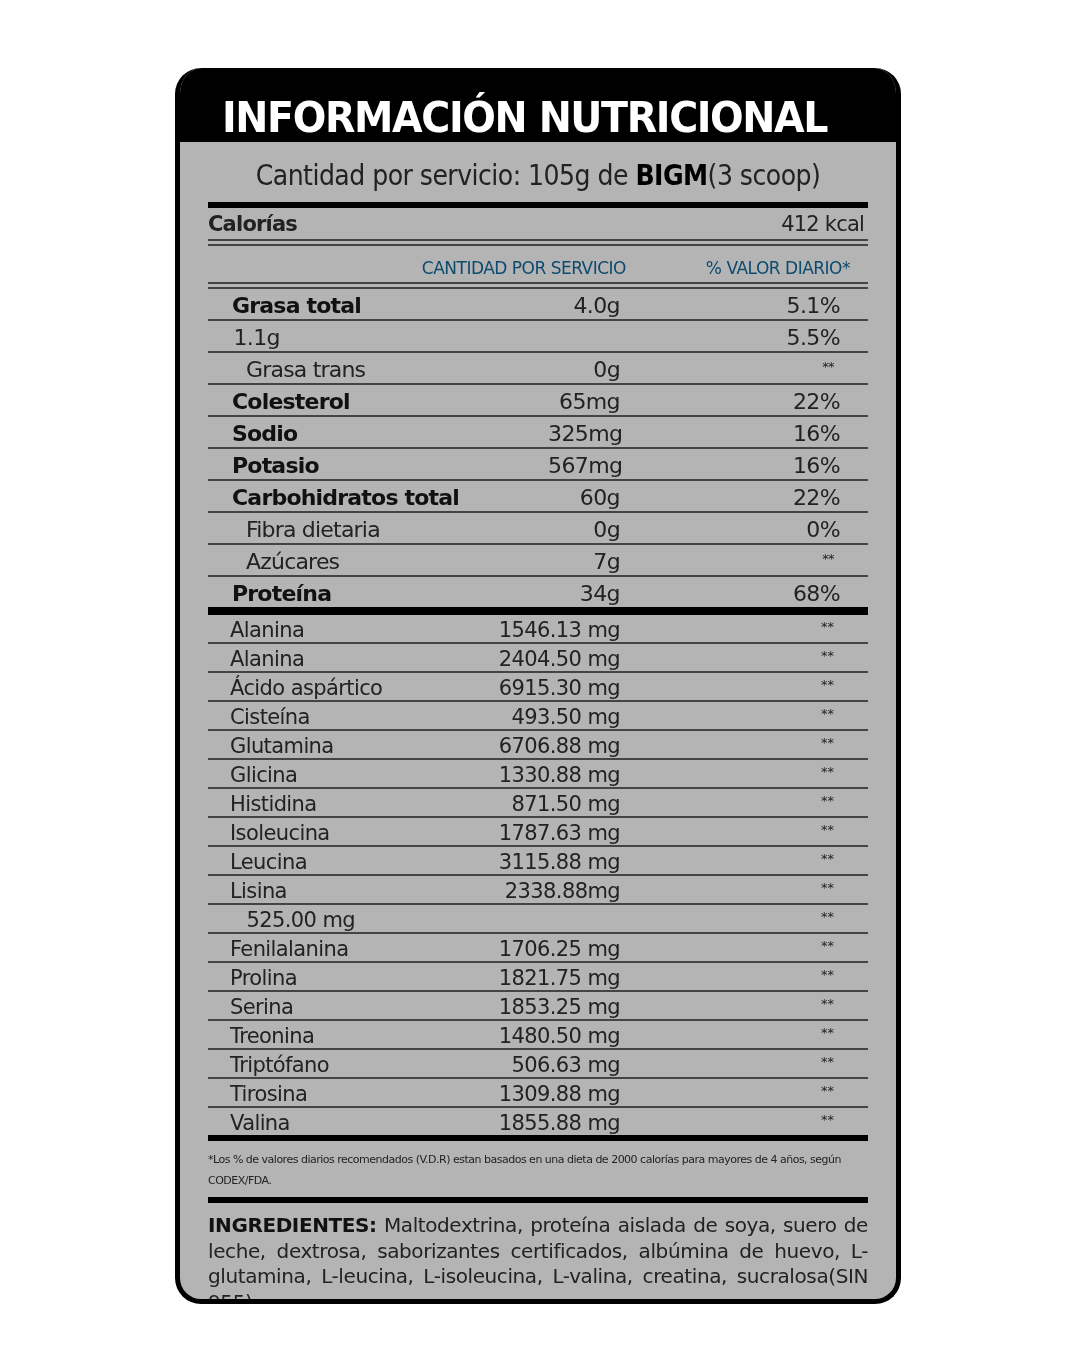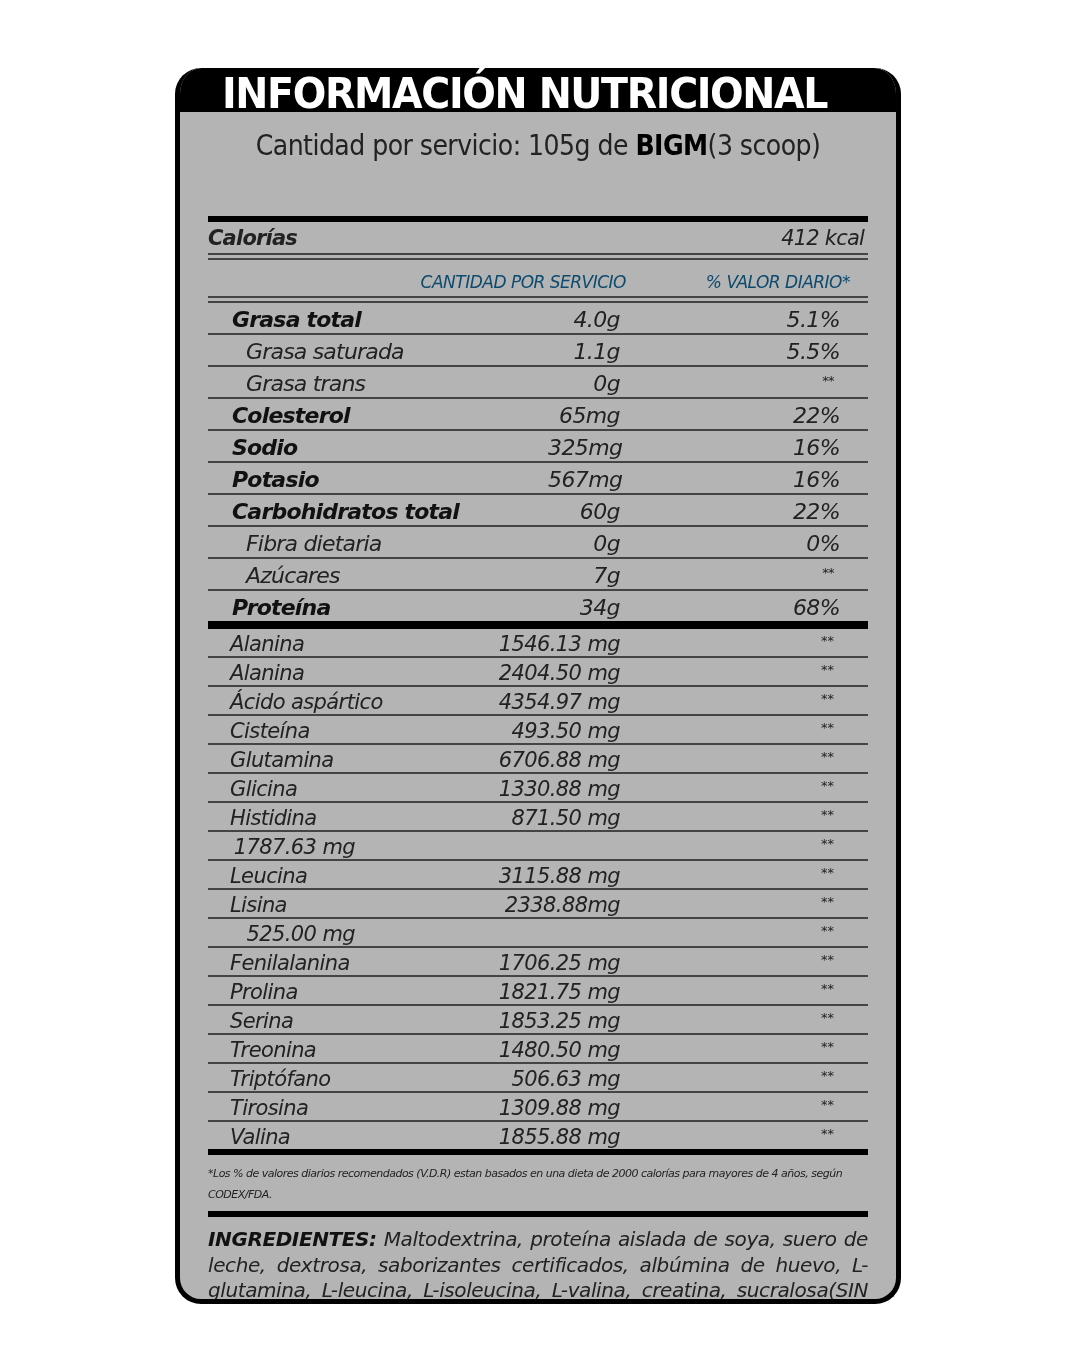--- a/index.html
+++ b/index.html
@@ -3,33 +3,33 @@
 <meta charset="utf-8">
 <style>
   html, body { margin:0; padding:0; background:#ffffff; }
   body { width:1080px; height:1350px; position:relative; font-family:"Liberation Sans", sans-serif; color:#1a1a1a; }
   .panel {
     position:absolute; left:175px; top:68px; width:726px; height:1236px;
     background:#b4b4b4; border:5px solid #000; border-top:none; border-radius:26px;
     box-sizing:border-box; overflow:hidden;
   }
   .title-bar {
-    background:#000; height:44px; display:flex; align-items:flex-start;
+    background:#000; height:74px; display:flex; align-items:flex-end;
     padding-left:42px; border-radius:22px 22px 0 0;
   }
   .title {
     color:#fff; font-family:"DejaVu Sans", sans-serif; font-weight:bold; font-size:43px;
     letter-spacing:-1.5px; transform:scaleX(0.92); transform-origin:left center; white-space:nowrap;
   }
   .serving {
     text-align:center; font-family:"DejaVu Sans", sans-serif; font-size:28px; color:#222;
     margin-top:17px; letter-spacing:-0.6px; transform:scaleX(0.9);
   }
   .serving b { color:#000; }
-  .content { position:absolute; left:28px; right:28px; top:148px;font-style:italic; }
+  .content { position:absolute; left:28px; right:28px; top:134px; }
   .rule-thick { height:6px; background:#000; }
   .rule-heavy { height:8px; background:#000; }
   .rule-double { border-top:2px solid #444; border-bottom:2px solid #444; height:3px; }
   .rule-thin { height:2px; background:#444; }
   .row { display:flex; align-items:flex-end; font-family:"DejaVu Sans", sans-serif; color:#222; }
   .cal-row { height:28px; font-size:21px; padding-bottom:3px; }
   .cal-row .lbl { font-weight:bold; flex:1; letter-spacing:-0.8px; }
   .cal-row .val { width:130px; text-align:right; padding-right:4px; letter-spacing:-0.8px; }
   .head-row { height:32px; font-size:17px; color:#0c4a6e; padding-bottom:4px; }
   .head-row .h1 { width:418px; text-align:right; letter-spacing:-0.5px; }
@@ -75,21 +75,20 @@
     <div class="rule-double"></div>
 
     <div id="nutrients">
         <div class="row n-row bold">
           <span class="lbl">Grasa total</span>
           <span class="amt">4.0g</span>
           <span class="dv">5.1%</span>
         </div>
         <div class="rule-thin"></div>
         <div class="row n-row sub">
-          <span class="lbl">Grasa saturada</span>
           <span class="amt">1.1g</span>
           <span class="dv">5.5%</span>
         </div>
         <div class="rule-thin"></div>
         <div class="row n-row sub">
           <span class="lbl">Grasa trans</span>
           <span class="amt">0g</span>
           <span class="dv stars">**</span>
         </div>
         <div class="rule-thin"></div>
@@ -146,21 +145,21 @@
         </div>
         <div class="rule-thin"></div>
         <div class="row a-row">
           <span class="lbl">Alanina</span>
           <span class="amt">2404.50 mg</span>
           <span class="dv">**</span>
         </div>
         <div class="rule-thin"></div>
         <div class="row a-row">
           <span class="lbl">Ácido aspártico</span>
-          <span class="amt">4354.97 mg</span>
+          <span class="amt">6915.30 mg</span>
           <span class="dv">**</span>
         </div>
         <div class="rule-thin"></div>
         <div class="row a-row">
           <span class="lbl">Cisteína</span>
           <span class="amt">493.50 mg</span>
           <span class="dv">**</span>
         </div>
         <div class="rule-thin"></div>
         <div class="row a-row">
@@ -175,20 +174,21 @@
           <span class="dv">**</span>
         </div>
         <div class="rule-thin"></div>
         <div class="row a-row">
           <span class="lbl">Histidina</span>
           <span class="amt">871.50 mg</span>
           <span class="dv">**</span>
         </div>
         <div class="rule-thin"></div>
         <div class="row a-row">
+          <span class="lbl">Isoleucina</span>
           <span class="amt">1787.63 mg</span>
           <span class="dv">**</span>
         </div>
         <div class="rule-thin"></div>
         <div class="row a-row">
           <span class="lbl">Leucina</span>
           <span class="amt">3115.88 mg</span>
           <span class="dv">**</span>
         </div>
         <div class="rule-thin"></div>

